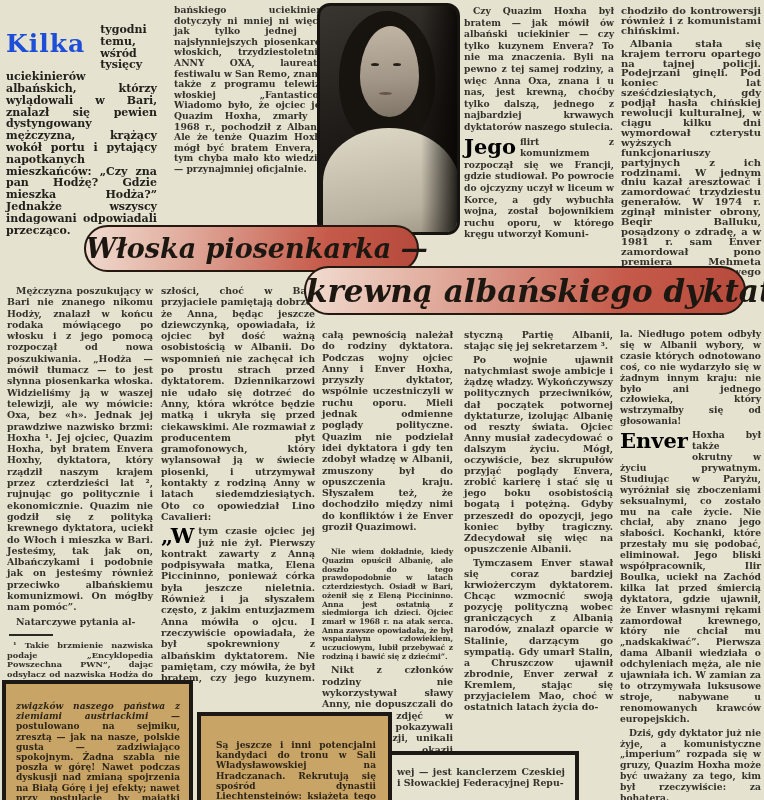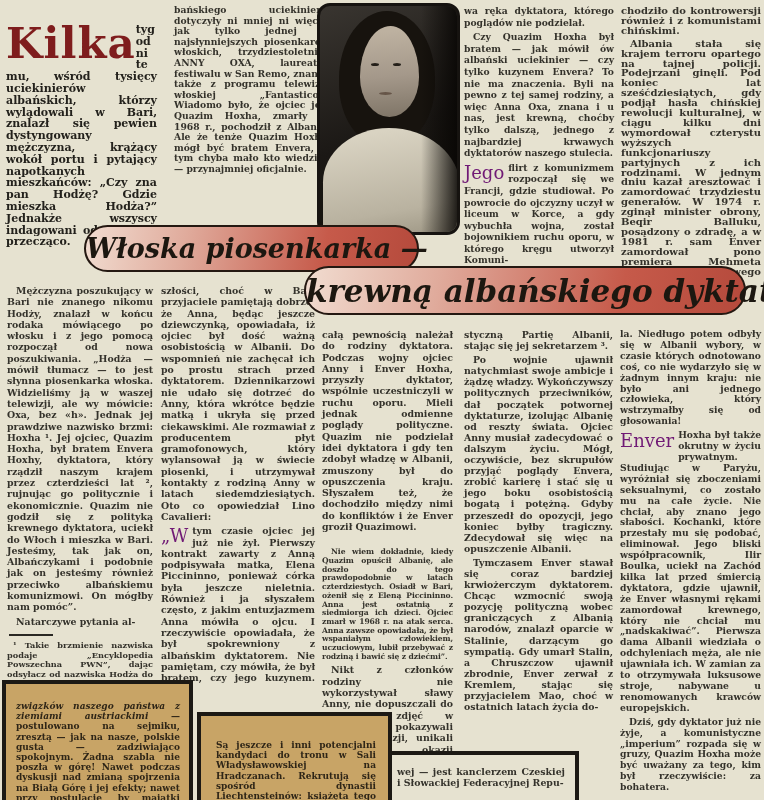--- a/index.html
+++ b/index.html
@@ -7,27 +7,27 @@
     position:relative; width:764px; height:800px; overflow:hidden;
     background:#e6e2d0; color:#2c2a24;
     font-family:"DejaVu Serif","Liberation Serif",serif;
   }
   .col{position:absolute; text-align:justify; hyphens:auto; overflow-wrap:break-word;}
   .para{margin:0 0 3px 0;}
   .indent{text-indent:9px;}
 
   
   #intro{left:6px; top:24px; width:151px; font-size:11px; line-height:11.8px; font-weight:bold; color:#23211c;}
-  .kilka{float:left; font-size:42px; line-height:40px; font-weight:bold; color:#7f1d1d; margin-right:0; letter-spacing:1px;}
+  .kilka{float:left; font-size:25px; line-height:40px; font-weight:bold; color:#1d4ed8; margin-right:15px; letter-spacing:1px;}
 
   
   #colB{left:174px; top:5px; width:153px; font-size:9.2px; line-height:10.6px; font-weight:bold; color:#34322b;}
   #colD{left:464px; top:5px; width:150px; font-size:9.2px; line-height:11.6px; font-weight:bold; color:#34322b;}
   #colE{left:621px; top:6px; width:140px; font-size:10px; line-height:9.9px; font-weight:bold; color:#34322b;}
-  .lead-big{float:left; font-size:18px; line-height:22px; font-weight:normal; color:#701a75; margin-right:4px;}
+  .lead-big{float:left; font-size:21px; line-height:22px; font-weight:bold; color:#000000; margin-right:4px;}
 
   
   #photo{position:absolute; left:317px; top:3px; width:137px; height:226px;
     border:3px solid #161310; border-radius:13px; overflow:hidden;
     background:linear-gradient(160deg,#393530 0%,#1b1815 55%,#121009 100%);}
   .hair{position:absolute; left:14%; top:2%; width:70%; height:60%; border-radius:50% 50% 46% 46%; background:#17130e;}
   .face{position:absolute; left:29%; top:9%; width:43%; height:40%;
     border-radius:52% 48% 50% 50%/56% 56% 44% 44%;
     background:linear-gradient(175deg,#bdb1a0 8%,#a4988a 55%,#7e7466 100%);}
   .eye{position:absolute; width:8px; height:3px; border-radius:50%; background:#241f19;}
@@ -87,21 +87,20 @@
     <div class="hair"></div>
     <div class="face"></div>
     <div class="eye l"></div>
     <div class="eye r"></div>
     <div class="mouth"></div>
     <div class="blouse"></div>
     <div class="shade"></div>
   </div>
 
   <div id="colD" class="col">
-    <div class="para">wa ręka dyktatora, którego poglądów nie podzielał.</div>
     <div class="para indent">Czy Quazim Hoxha był bratem — jak mówił ów albański uciekinier — czy tylko kuzynem Envera? To nie ma znaczenia. Byli na pewno z tej samej rodziny, a więc Anna Oxa, znana i u nas, jest krewną, choćby tylko dalszą, jednego z najbardziej krwawych dyktatorów naszego stulecia.</div>
     <div class="para">
       <span class="lead-big">Jego</span><span>flirt z komunizmem rozpoczął się we Francji, gdzie studiował. Po powrocie do ojczyzny uczył w liceum w Korce, a gdy wybuchła wojna, został bojownikiem ruchu oporu, w którego kręgu utworzył Komuni-</span>
     </div>
   </div>
 
   <div id="colE" class="col">
     <div class="para">chodziło do kontrowersji również i z komunistami chińskimi.</div>
     <div class="para indent">Albania stała się krajem terroru opartego na tajnej policji. Podejrzani ginęli. Pod koniec lat sześćdziesiątych, gdy podjął hasła chińskiej rewolucji kulturalnej, w ciągu kilku dni wymordował czterystu wyższych funkcjonariuszy partyjnych z ich rodzinami. W jednym dniu kazał aresztować i zamordować trzydziestu generałów. W 1974 r. zginął minister obrony, Beqir Balluku, posądzony o zdradę, a w 1981 r. sam Enver zamordował pono premiera Mehmeta Shehu, swego najwierniejszego przyjacie-</div>
   </div>

